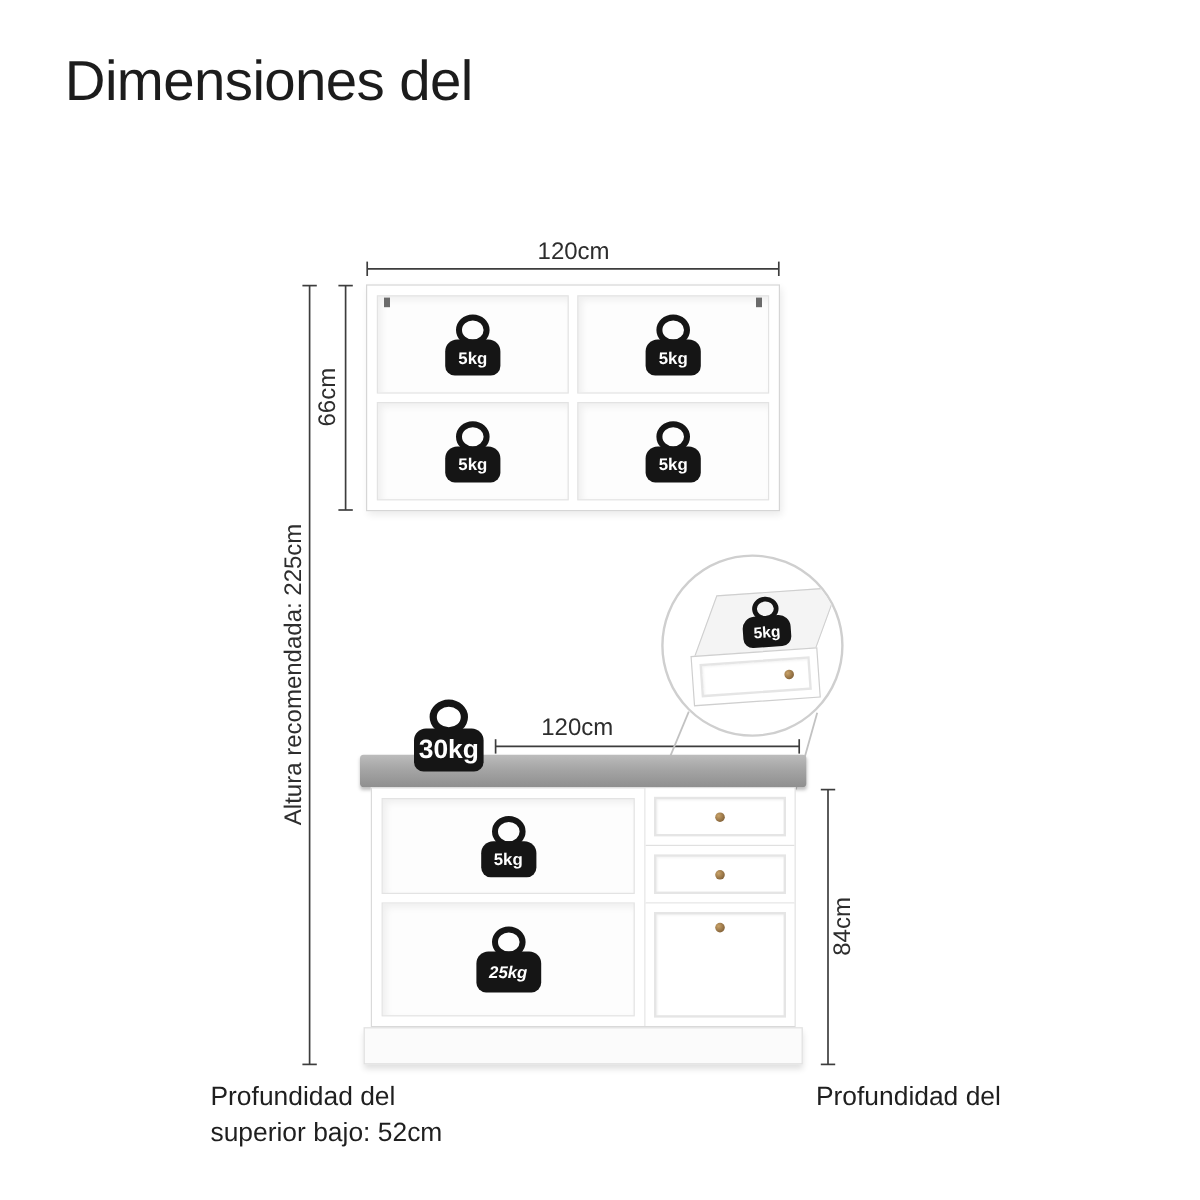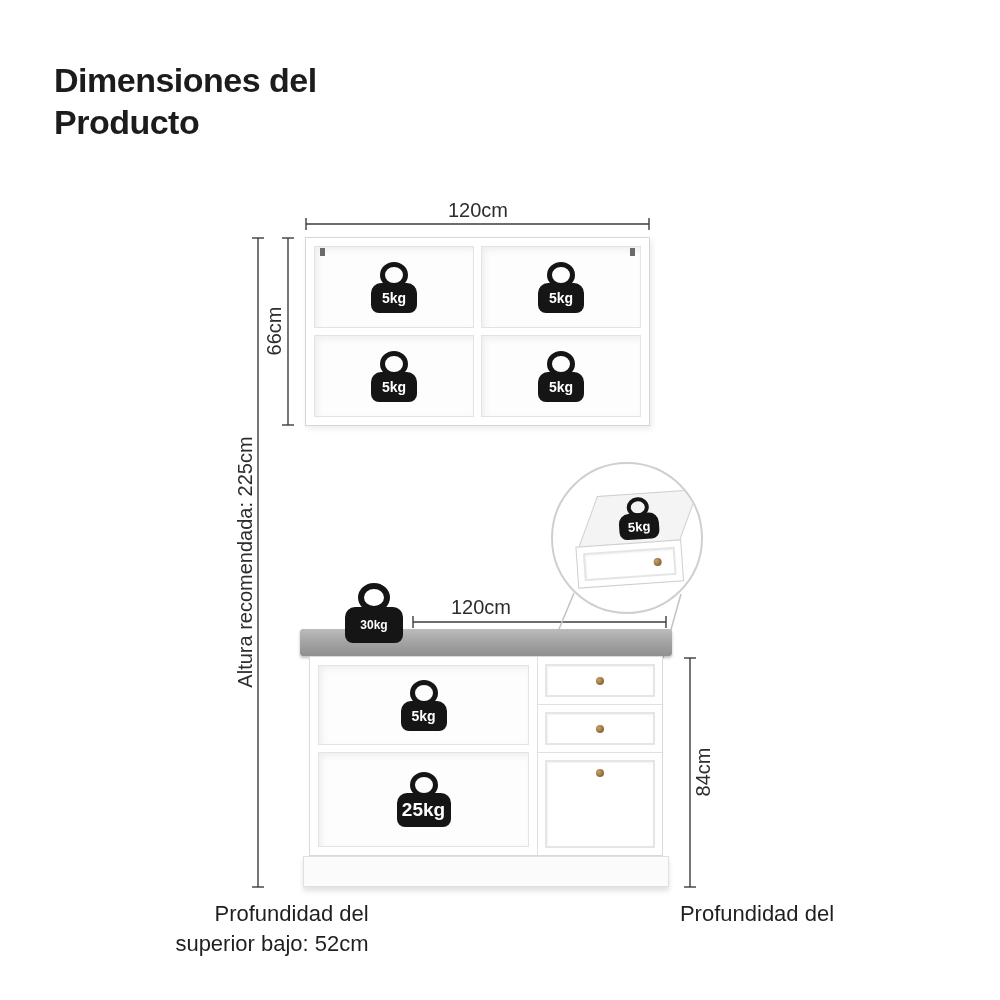--- a/index.html
+++ b/index.html
@@ -6,44 +6,44 @@
   .canvas {
     position:relative; width:1000px; height:1000px; overflow:hidden;
     background:#ffffff;
     font-family:"Liberation Sans","DejaVu Sans",sans-serif;
   }
   .overlay { position:absolute; left:0; top:0; width:1000px; height:1000px; pointer-events:none; }
 
   
   .title {
     position:absolute; left:54px; top:38px; width:640px;
-    font-size:34px; font-weight:700; line-height:1.23; color:#1c1c1c; letter-spacing:-0.5px;margin-top:22px;
+    font-size:47px; font-weight:400; line-height:1.23; color:#1c1c1c; letter-spacing:-0.5px;
   }
 
   
   .dim-label {
     position:absolute; font-size:20px; color:#2d2d2d; white-space:nowrap;
     transform:translate(-50%,-50%);
   }
   .dim-label.vertical { transform:translate(-50%,-50%) rotate(-90deg); }
 
   
   .weight { display:flex; flex-direction:column; align-items:center; }
   .w-ring { width:18px; height:16px; border:5px solid #151515; border-radius:50%; margin-bottom:-5px; background:transparent; }
   .w-body {
     background:#151515; color:#ffffff; font-weight:700;
     border-radius:10px 10px 8px 8px; display:flex; align-items:center; justify-content:center;
     position:relative; z-index:1;
   }
   .w-sm .w-body { width:46px; height:30px; font-size:14px; }
   .w-xs .w-ring { width:14px; height:12px; border-width:4px; margin-bottom:-4px; }
   .w-xs .w-body { width:40px; height:26px; font-size:13px; }
-  .w-md .w-body { width:54px; height:34px; font-size:19px; }
+  .w-md .w-body { width:54px; height:34px; font-size:14px;font-style:italic; }
   .w-lg .w-ring { width:20px; height:17px; border-width:6px; margin-bottom:-5px; }
-  .w-lg .w-body { width:58px; height:36px; font-size:12px; }
+  .w-lg .w-body { width:58px; height:36px; font-size:22px; }
 
   
   .upper-cabinet {
     position:absolute; left:305px; top:237px; width:345px; height:189px;
     background:#ffffff; border:1px solid #d6d6d6; box-sizing:border-box;
     padding:8px; box-shadow:2px 3px 6px rgba(0,0,0,0.08);
   }
   .upper-grid { display:grid; grid-template-columns:1fr 1fr; grid-template-rows:1fr 1fr; gap:7px; height:100%; }
   .cab-cell {
     background:#fdfdfd; border:1px solid #e3e3e3;
@@ -100,21 +100,21 @@
     display:flex; align-items:center; justify-content:center;
   }
   .dd-unskew { transform:skewX(24deg); }
   .dd-front { width:104px; height:40px; margin-left:8px; margin-top:-1px; background:#ffffff; border:1px solid #cfcfcf; position:relative; }
   .dd-front .panel { inset:6px; }
   .dd-front .knob { left:auto; right:20px; top:50%; transform:translateY(-50%); }
 
   
   .footer-text {
     position:absolute; transform:translate(-50%,0);
-    font-size:22px; color:#1f1f1f; text-align:right; line-height:1.38; white-space:nowrap;
+    font-size:22px; color:#1f1f1f; text-align:left; line-height:1.38; white-space:nowrap;
   }
 </style>
 </head>
 <body>
 
 <div class="canvas">
 
   <svg class="overlay" viewBox="0 0 1000 1000">
     <g stroke="#3d3d3d" stroke-width="1.4">
       <line x1="306" y1="224" x2="649" y2="224"></line>
@@ -142,21 +142,20 @@
       <line x1="684" y1="887" x2="696" y2="887"></line>
     </g>
     <g stroke="#c2c2c2" stroke-width="1.5">
       <line x1="574" y1="593" x2="547" y2="658"></line>
       <line x1="681" y1="594" x2="663" y2="658"></line>
     </g>
   </svg>
 
   <div class="title">
     <div>Dimensiones del</div>
-    <div>Producto</div>
   </div>
 
   <div class="dim-label" style="left:478px; top:210px;">120cm</div>
   <div class="dim-label vertical" style="left:274px; top:331px;">66cm</div>
   <div class="dim-label vertical" style="left:245px; top:562px;">Altura recomendada: 225cm</div>
   <div class="dim-label" style="left:481px; top:607px;">120cm</div>
   <div class="dim-label vertical" style="left:703px; top:772px;">84cm</div>
 
   <div class="upper-cabinet">
     <div class="hinge left"></div>

